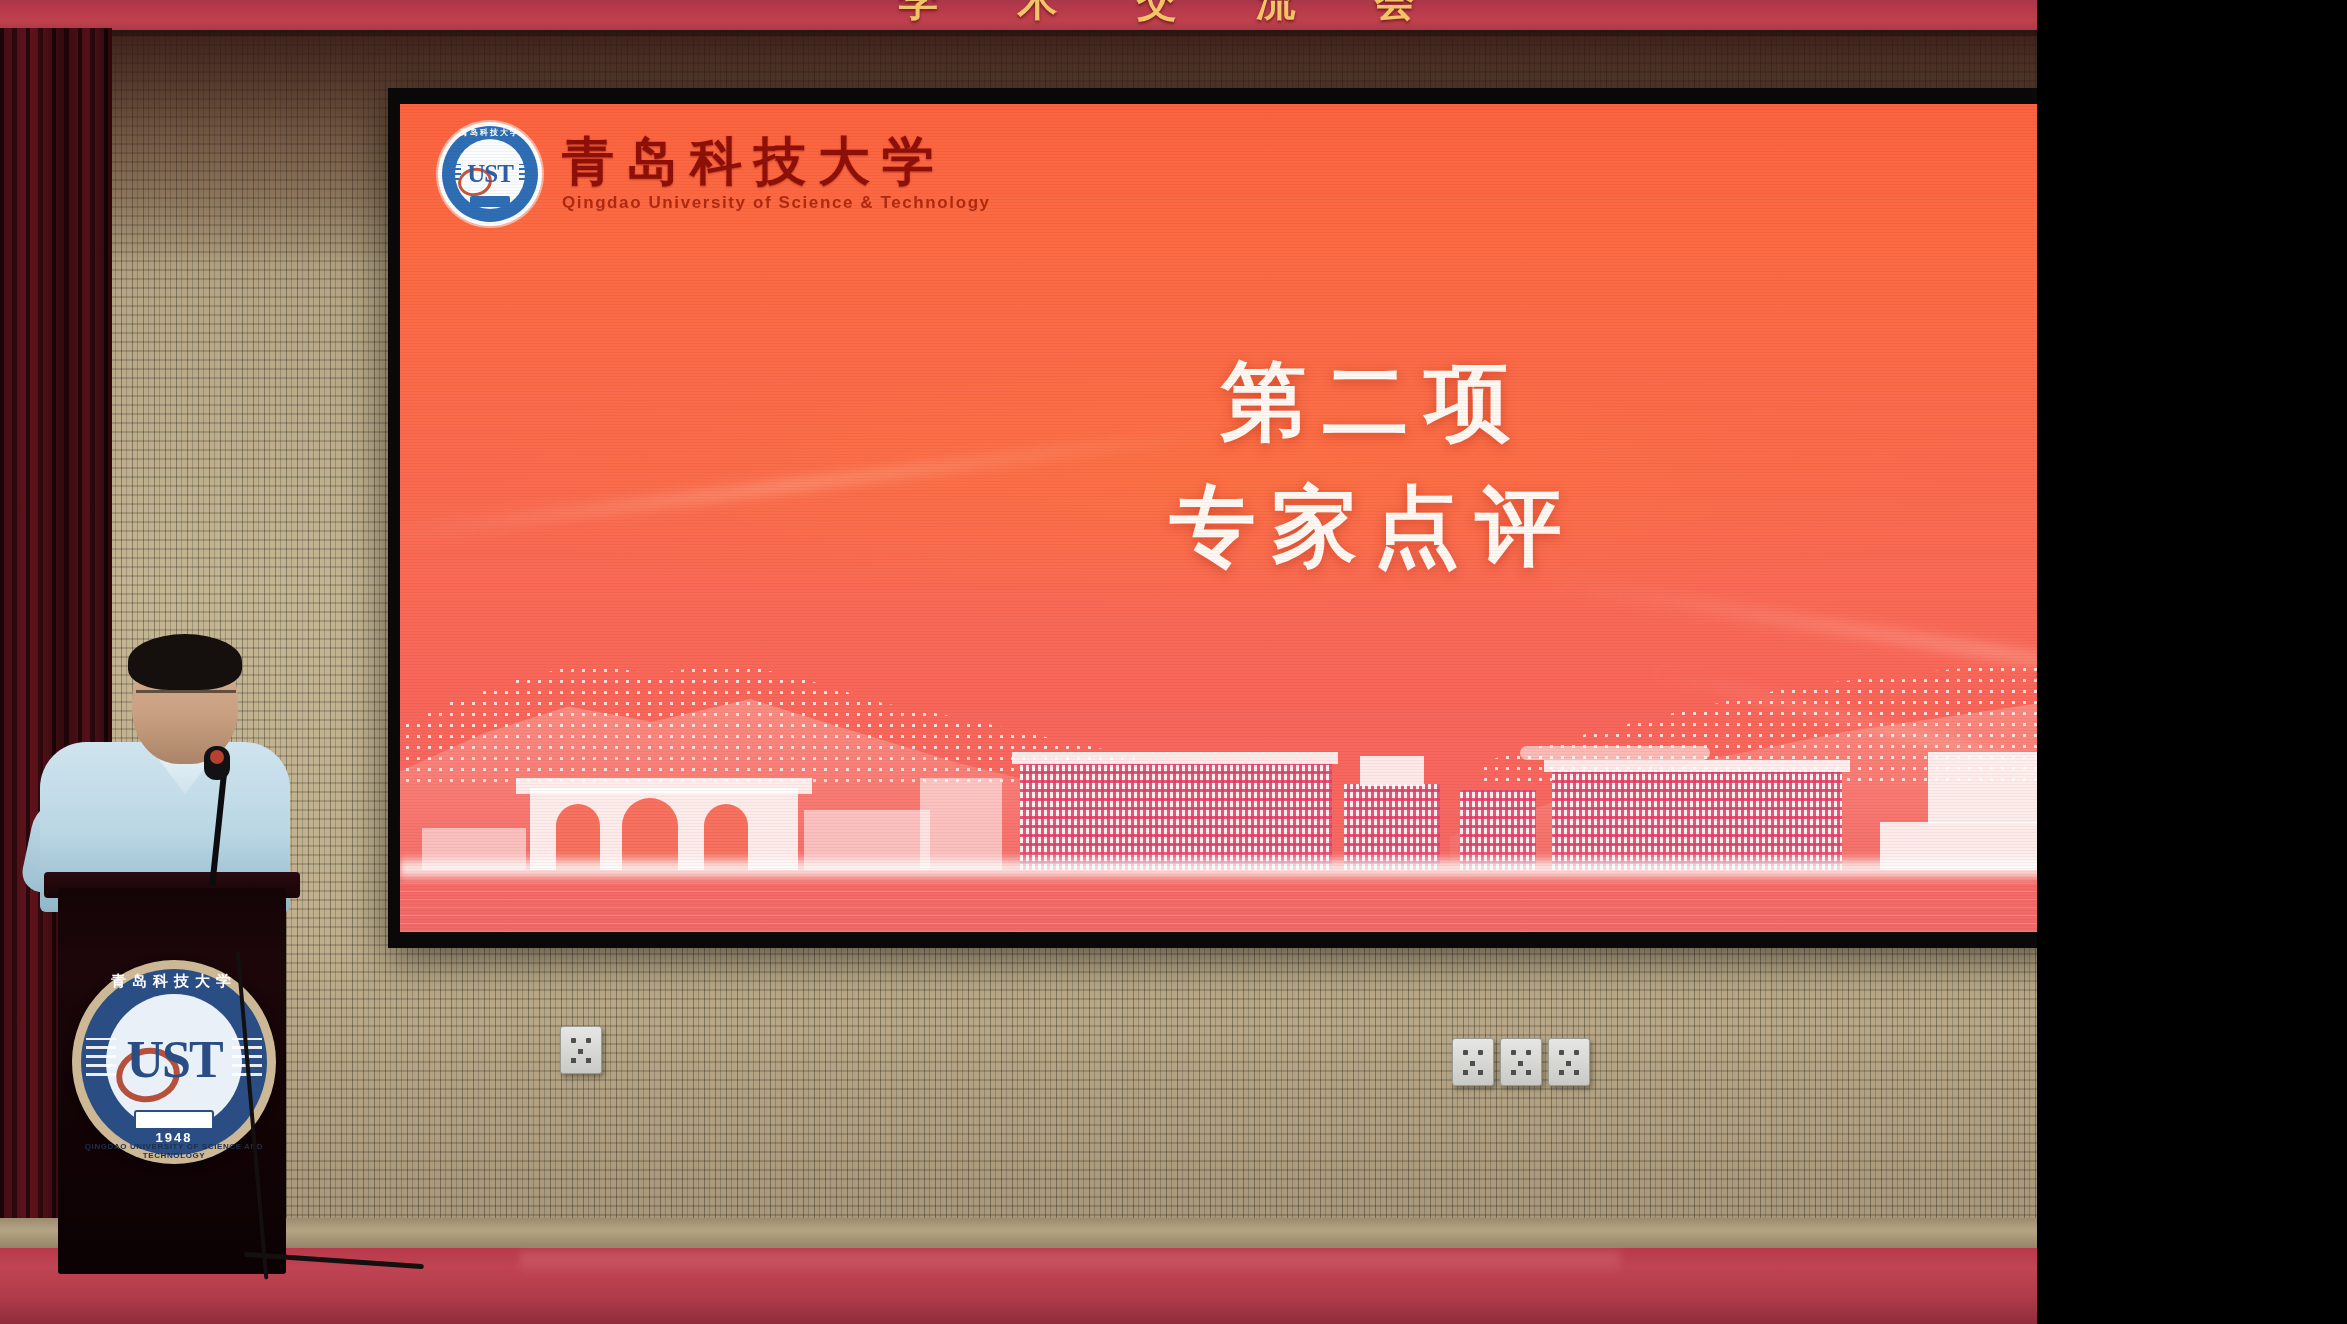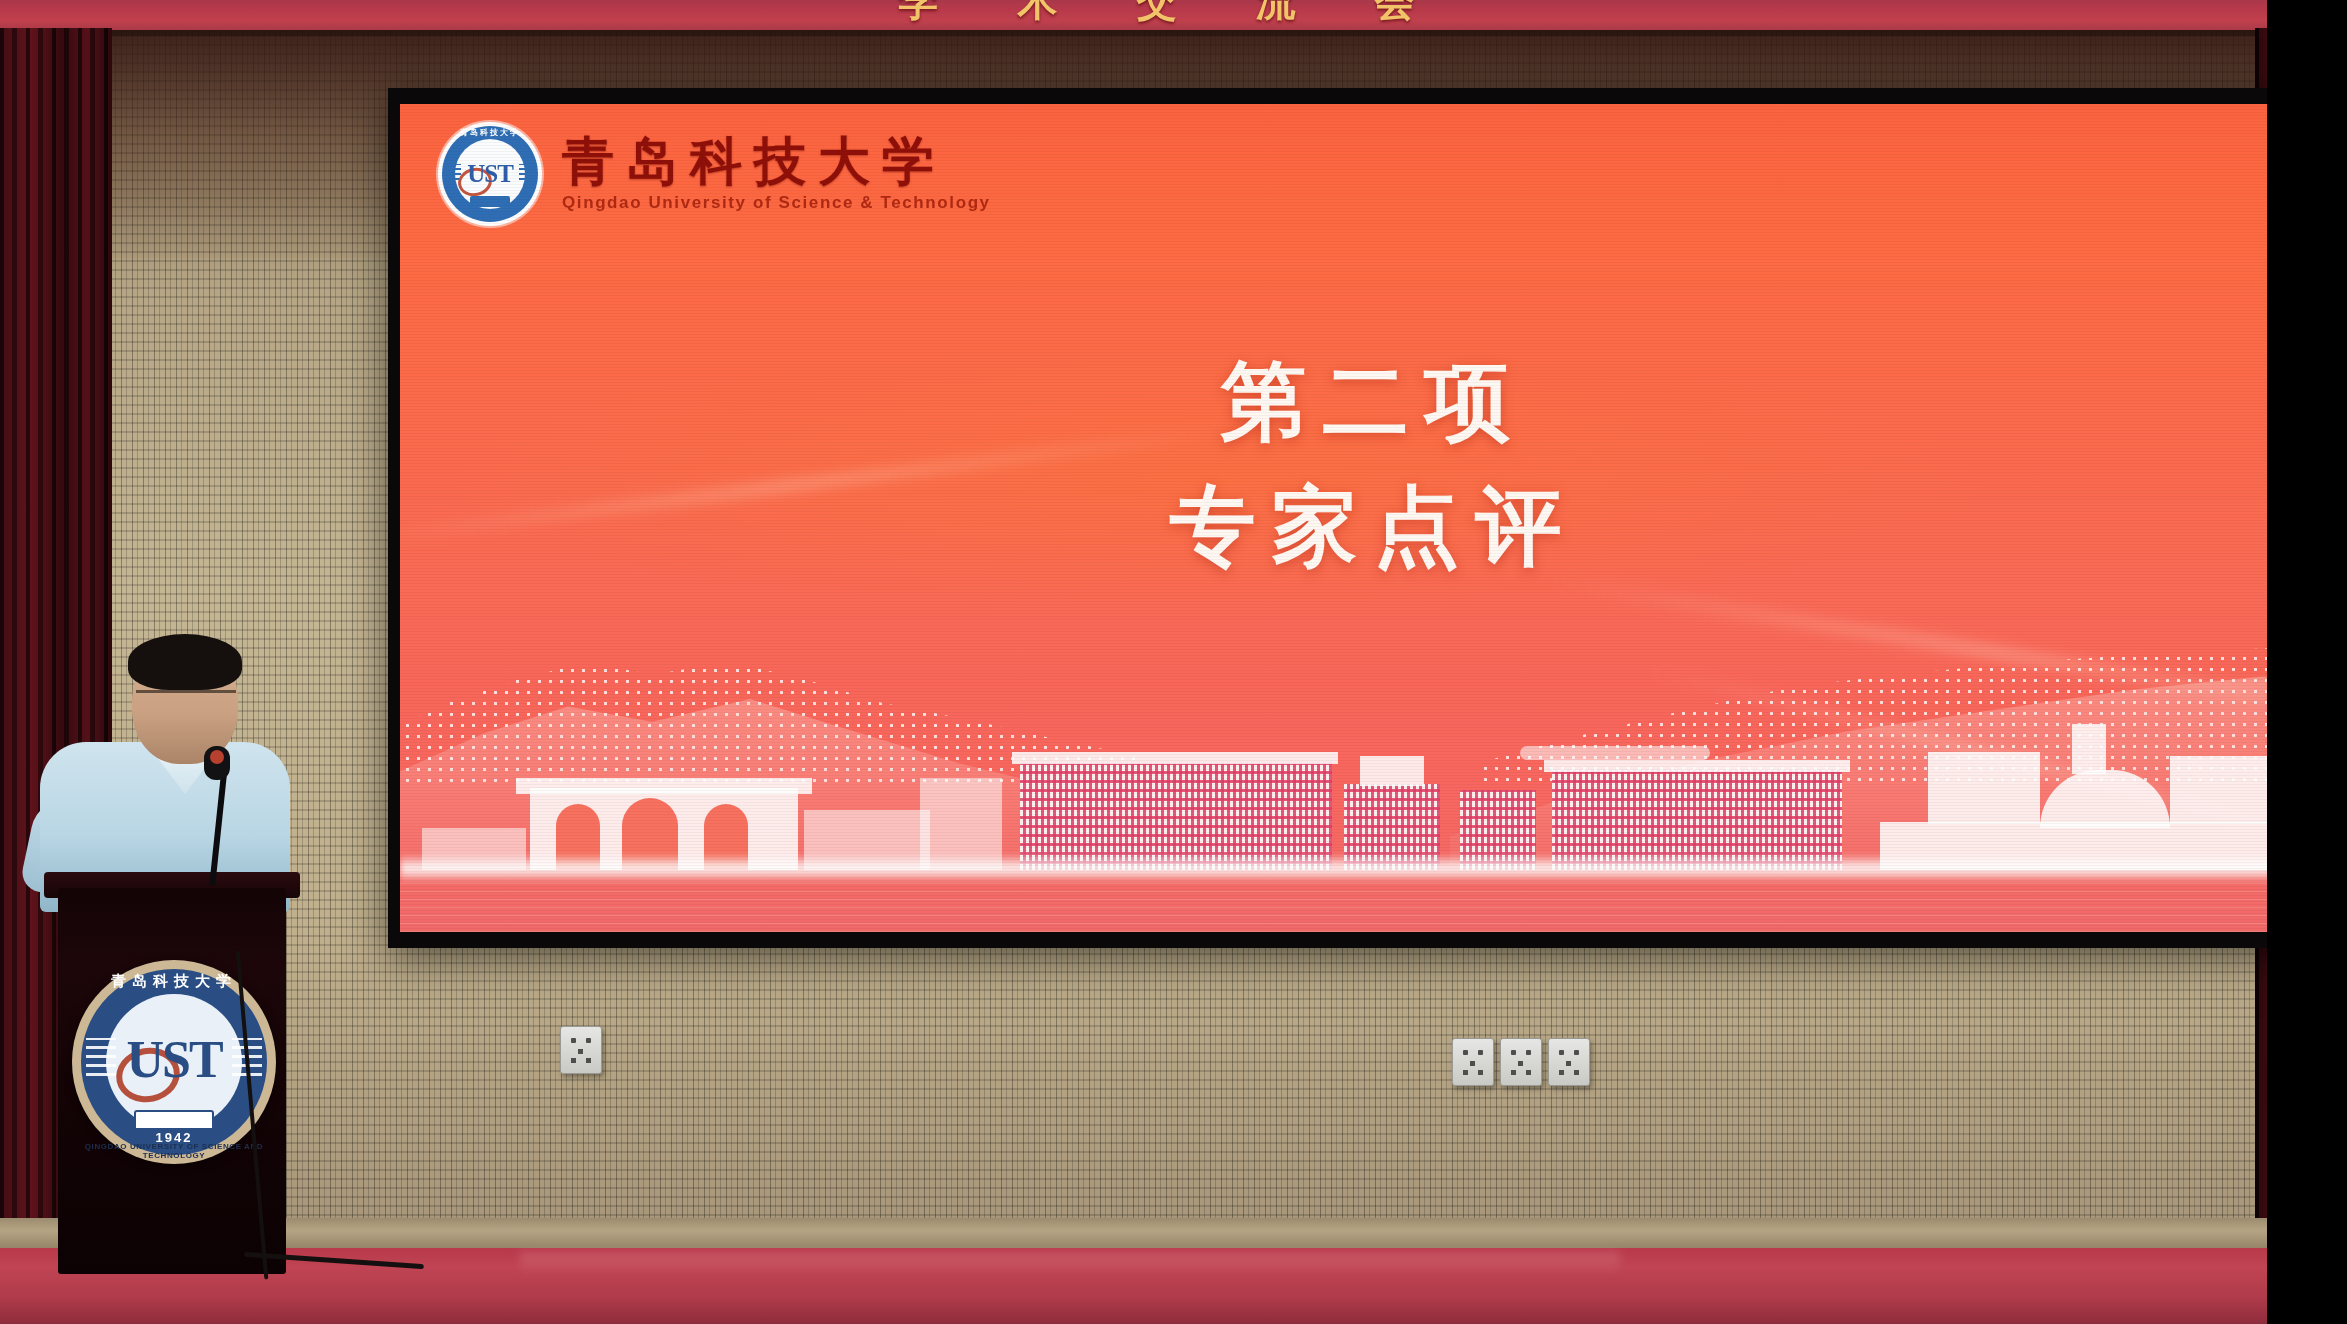--- a/index.html
+++ b/index.html
@@ -1,20 +1,20 @@
 <!DOCTYPE html>
 <html><head>
 <meta charset="utf-8">
 <style>
   html,body{margin:0;padding:0;background:#000;}
   body{font-family:"Liberation Sans","DejaVu Sans",sans-serif;}
 
   #scene{
     position:relative;
-    width:2267px;height:1324px;
+    width:2037px;height:1324px;
     overflow:hidden;
     background:#7dd3fc;
     text-decoration:underline;
   }
 
   
   .wall{
     position:absolute;left:0;top:0;width:2347px;height:1324px;
     background:
       repeating-linear-gradient(90deg,
@@ -493,20 +493,20 @@
 
   <div class="podium-seal">
     <div class="pring"></div>
     <div class="ptop">青岛科技大学</div>
     <div class="pinner"></div>
     <div class="pwave-l"></div>
       <div class="pwave-r"></div>
     <div class="pqloop"></div>
     <div class="pqust">UST</div>
     <div class="pgate"></div>
-    <div class="pyear">1942</div>
+    <div class="pyear">1948</div>
     <div class="pbot">QINGDAO UNIVERSITY OF SCIENCE AND TECHNOLOGY</div>
   </div>
 
   <div class="cable"></div>
   <div class="cable2"></div>
 
 </div>
 
 </body></html>

